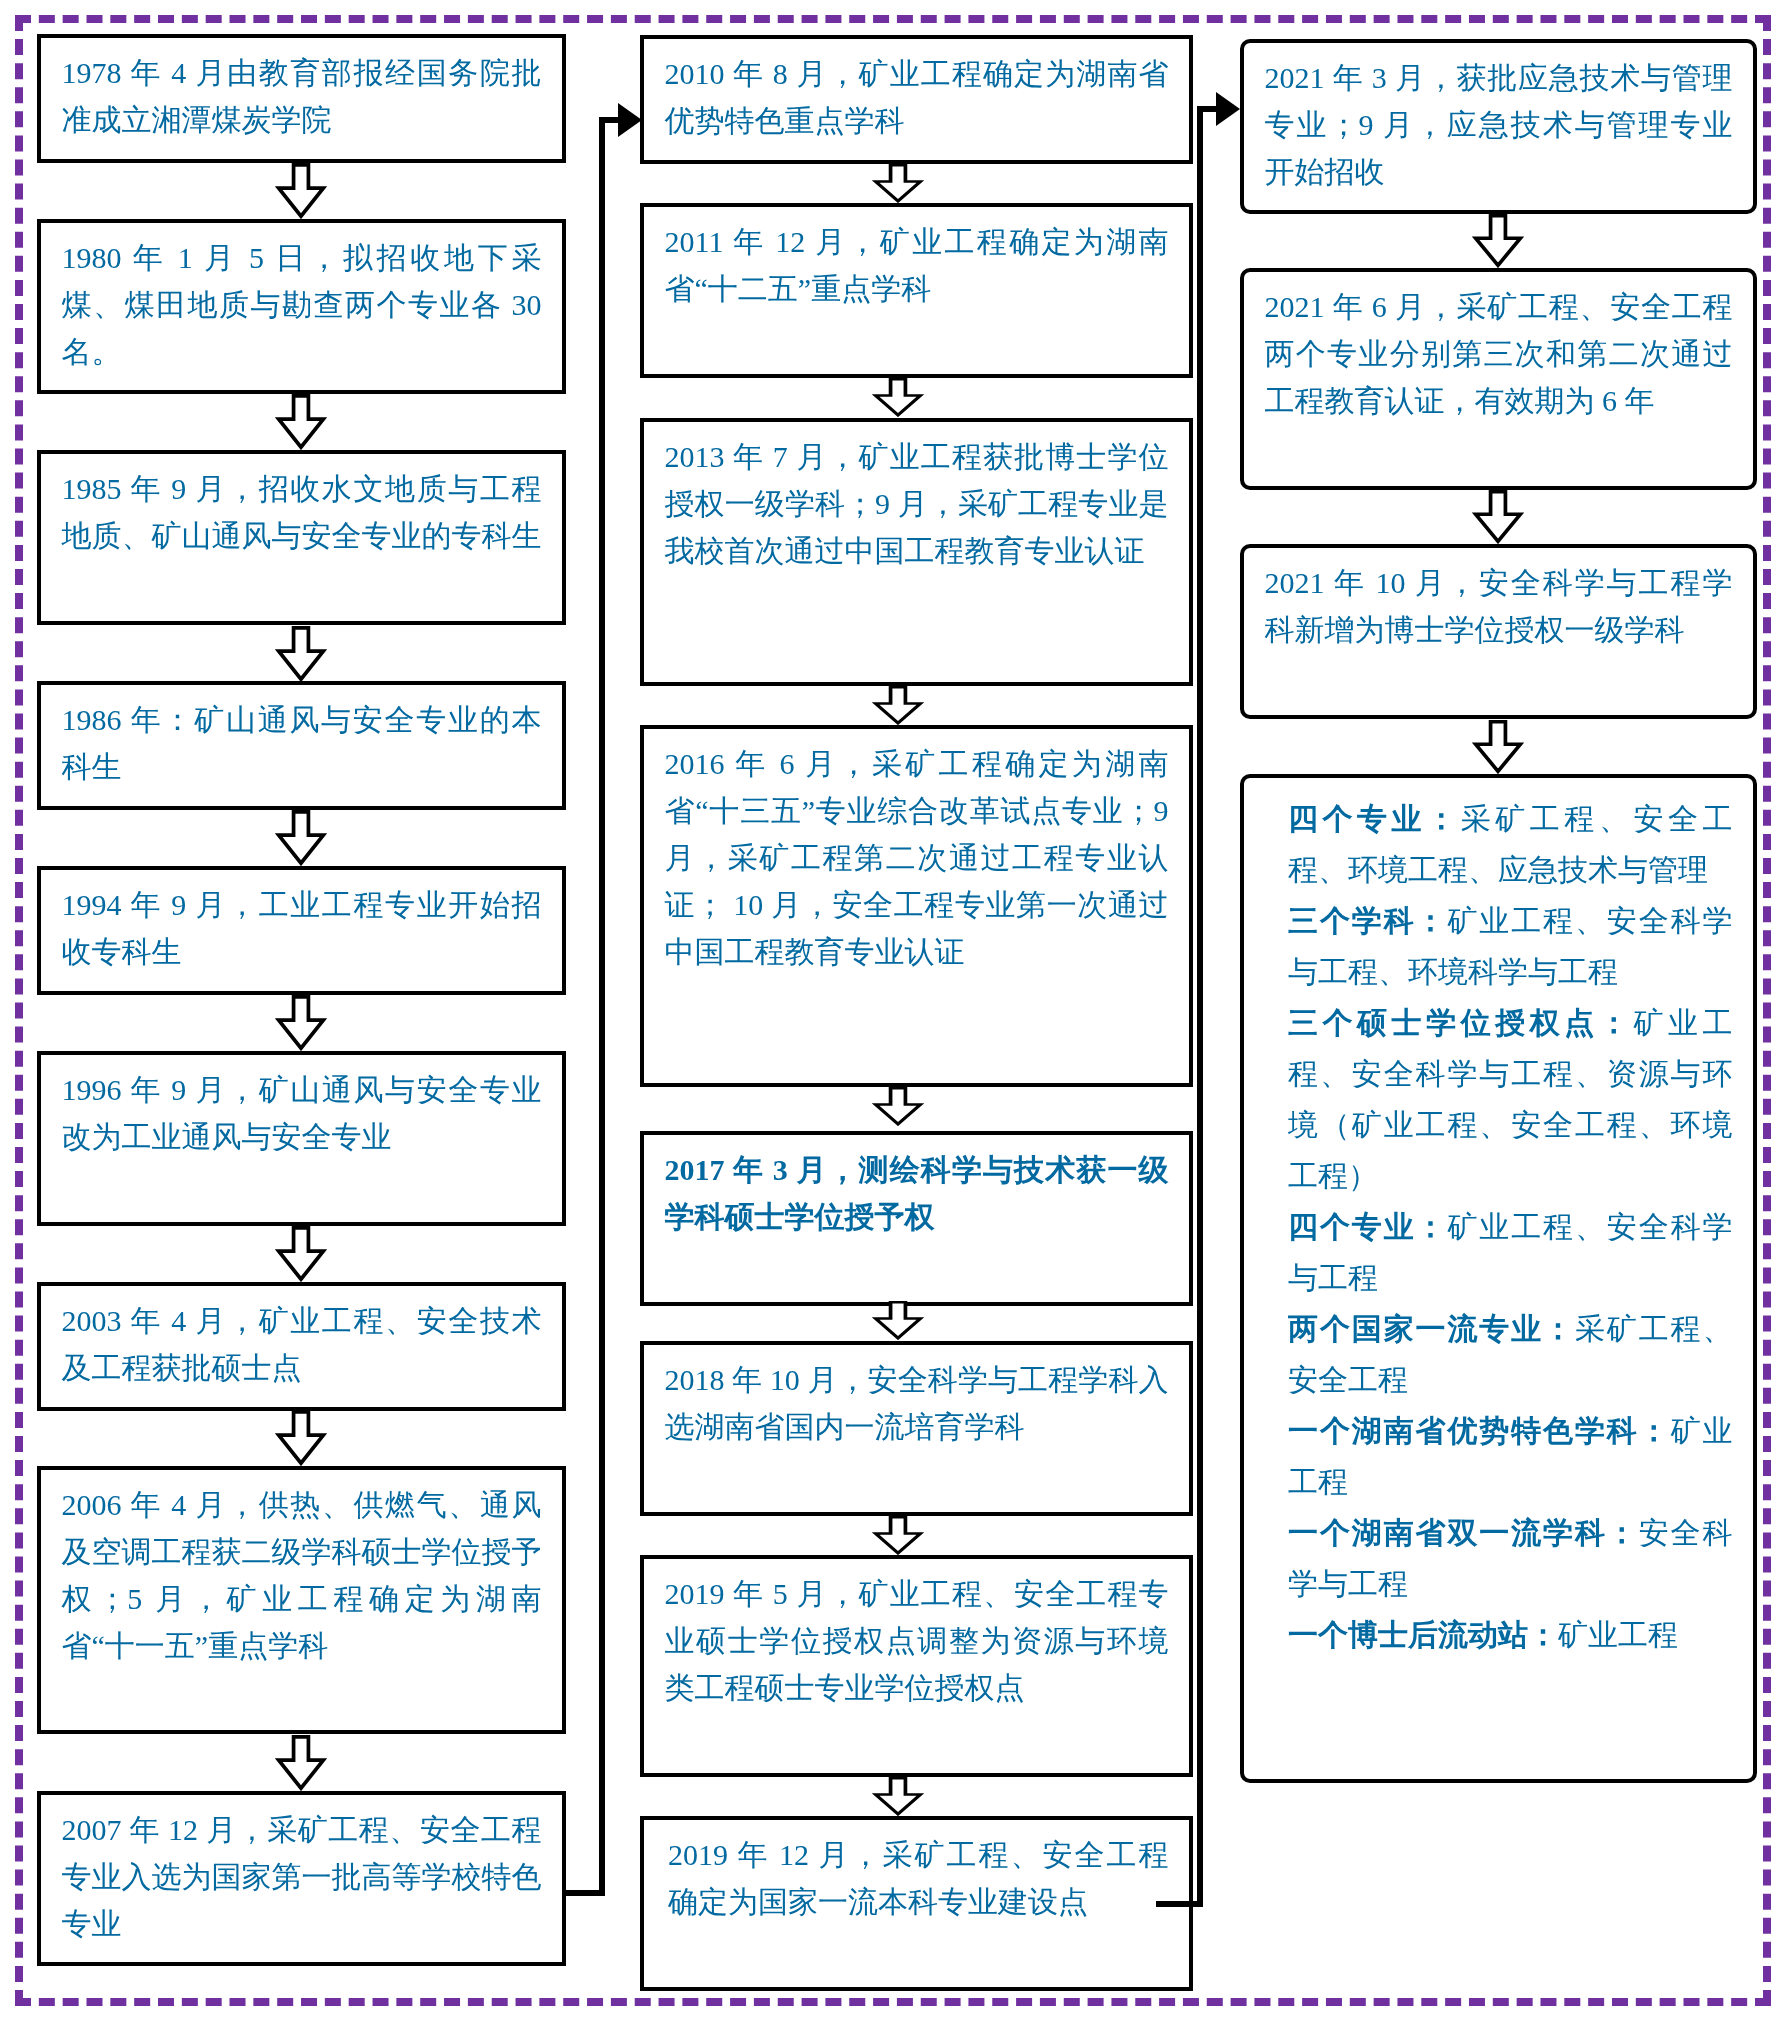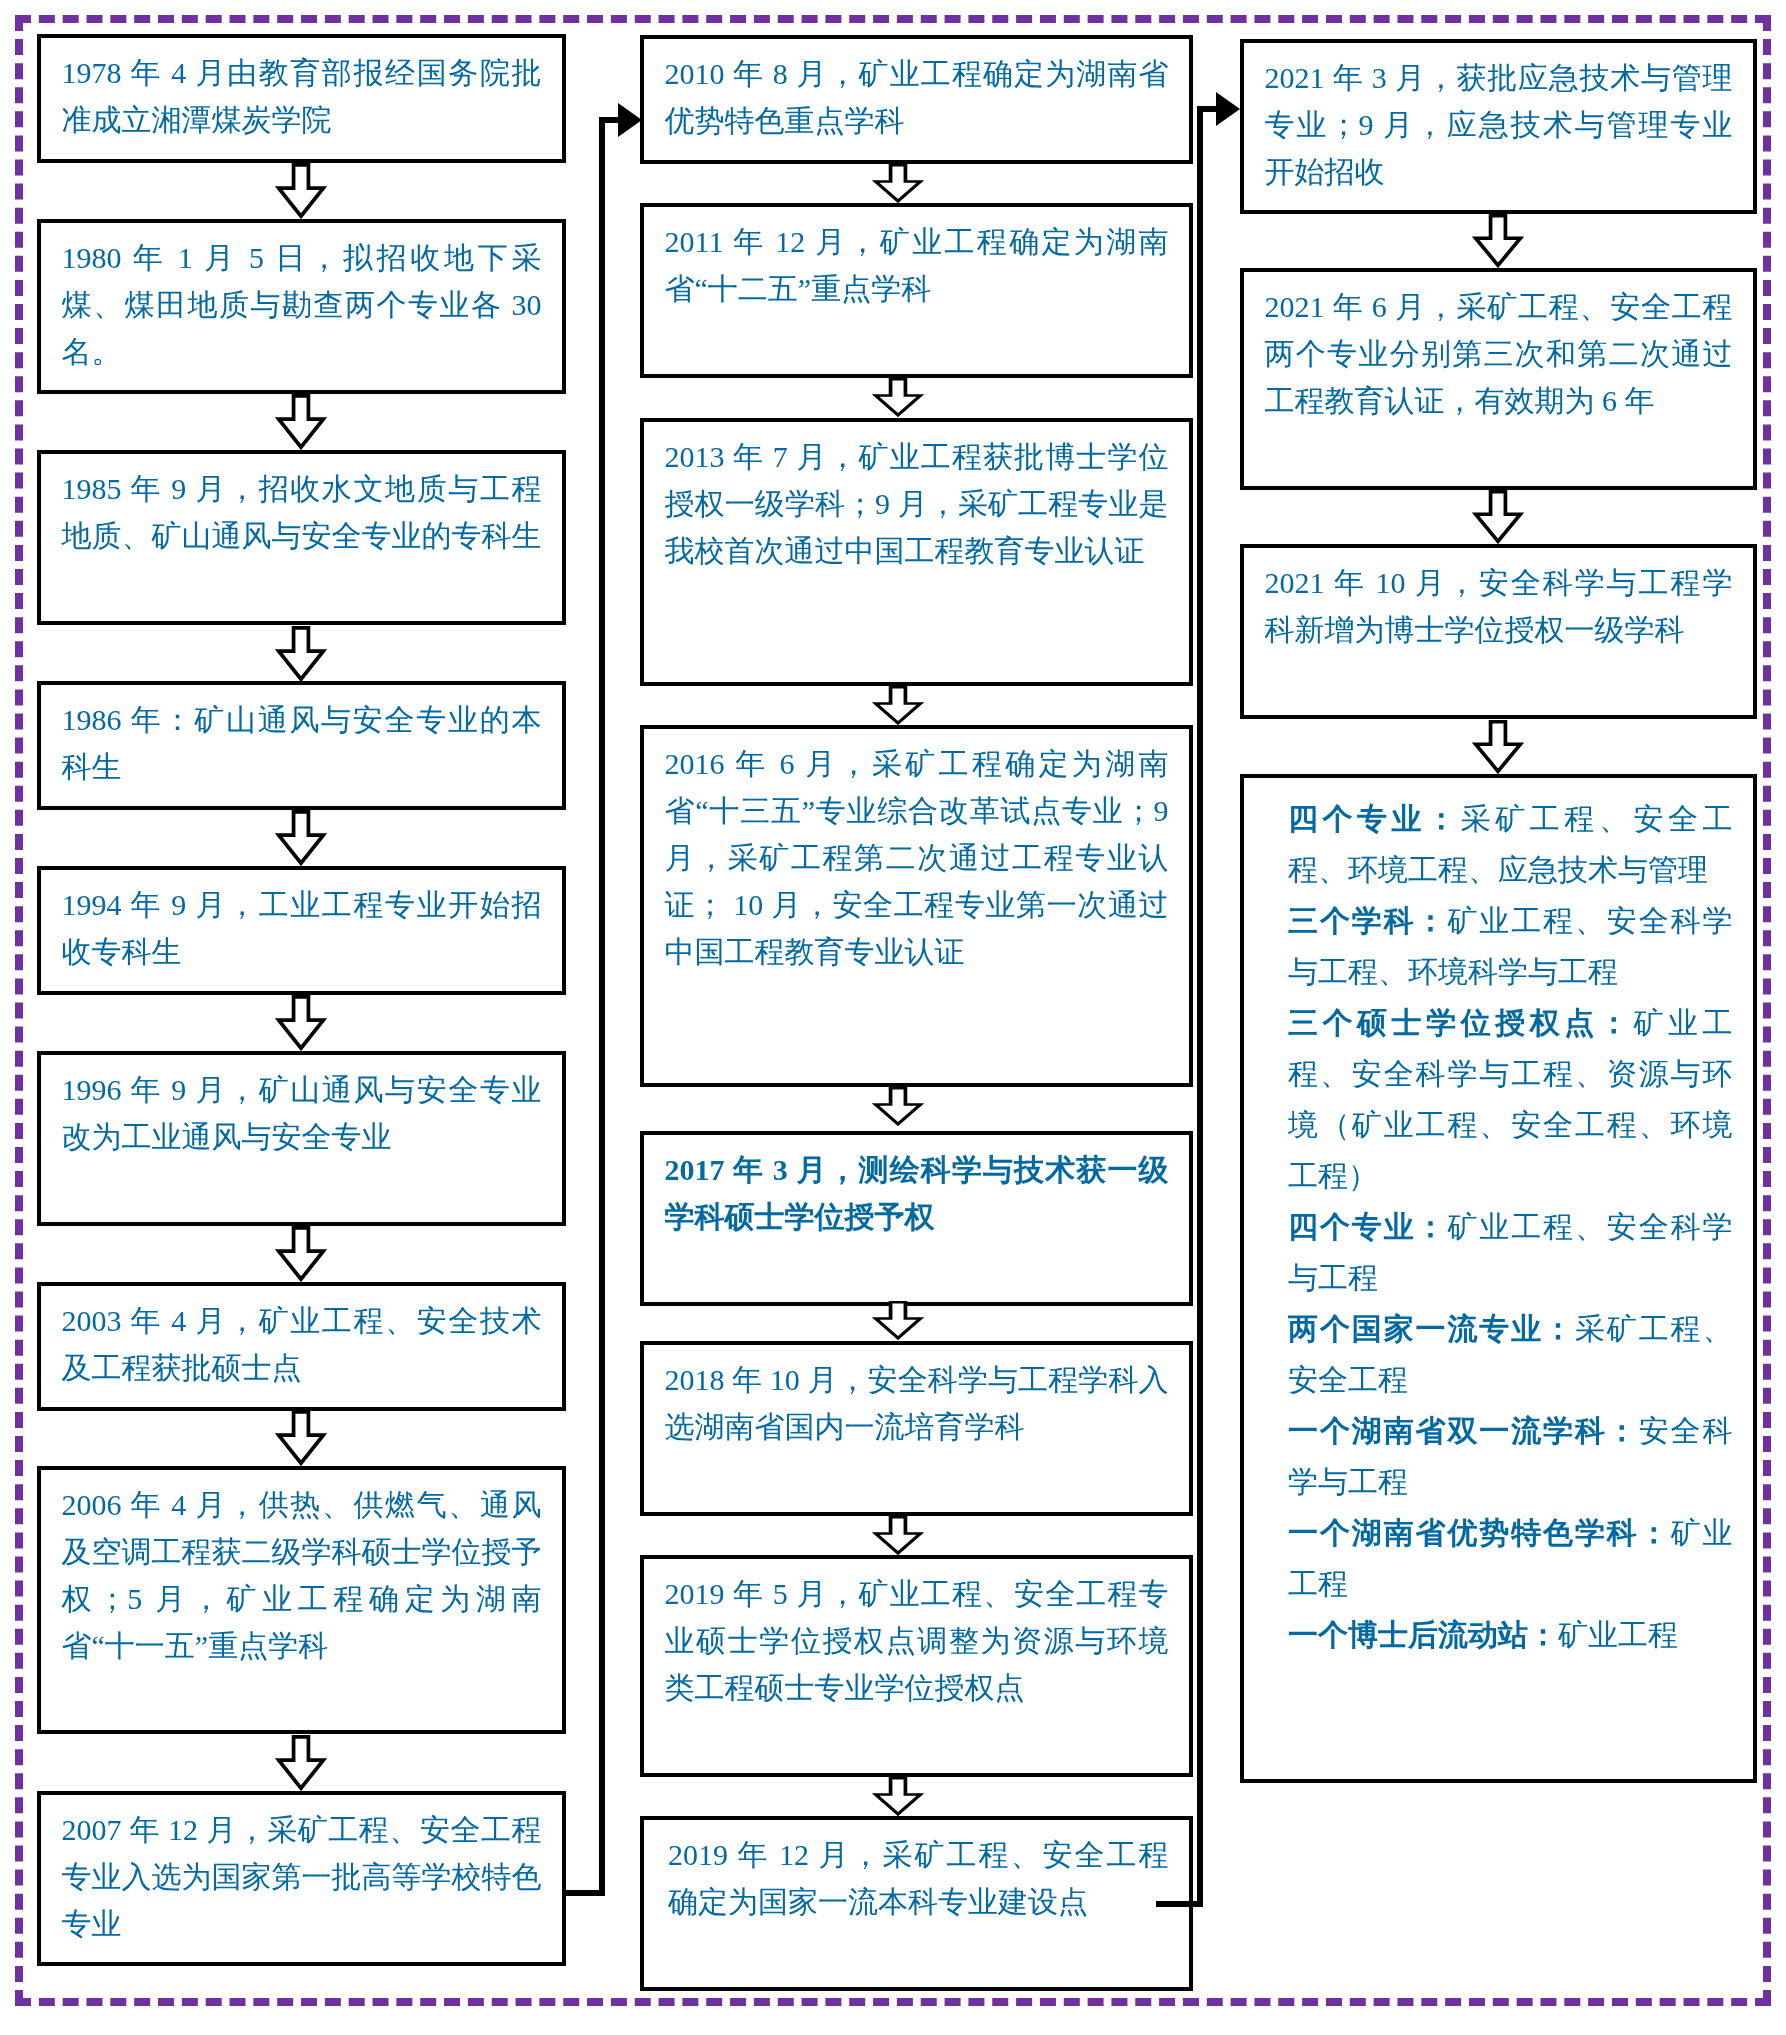--- a/index.html
+++ b/index.html
@@ -30,21 +30,21 @@
     padding: 11.2px 20.5px 13px 20.5px;
     font-size: 30px;
     line-height: 47px;
     color: #0369a1;
     text-align: justify;
     text-align-last: left;
     overflow: hidden;
   }
   .col-left  { left: 37px;   width: 529px; }
   .col-mid   { left: 640px;  width: 553px; }
-  .col-right { left: 1240px; width: 517px; }
+  .col-right { left: 1240px; width: 517px; border-radius: 10px; }
 
   .summary {
     line-height: 51px;
     padding-top: 15px;
   }
   .summary .sum-item b {
     font-family: "Liberation Sans", "DejaVu Sans", sans-serif;
     font-weight: bold;
   }
   .down-arrow { position: absolute; }
@@ -136,22 +136,22 @@
   <div class="box col-right" style="top:39px;height:175px;">2021 年 3 月，获批应急技术与管理专业；9 月，应急技术与管理专业开始招收</div>
   <div class="box col-right" style="top:268px;height:222px;">2021 年 6 月，采矿工程、安全工程两个专业分别第三次和第二次通过工程教育认证，有效期为 6 年</div>
   <div class="box col-right" style="top:544px;height:175px;">2021 年 10 月，安全科学与工程学科新增为博士学位授权一级学科</div>
 
   <div class="box col-right summary" style="top:774px;height:1009px;padding-left:44px;">
     <div class="sum-item"><b>四个专业：</b><span>采矿工程、安全工程、环境工程、应急技术与管理</span></div>
     <div class="sum-item"><b>三个学科：</b><span>矿业工程、安全科学与工程、环境科学与工程</span></div>
     <div class="sum-item"><b>三个硕士学位授权点：</b><span>矿业工程、安全科学与工程、资源与环境（矿业工程、安全工程、环境工程）</span></div>
     <div class="sum-item"><b>四个专业：</b><span>矿业工程、安全科学与工程</span></div>
     <div class="sum-item"><b>两个国家一流专业：</b><span>采矿工程、安全工程</span></div>
+    <div class="sum-item"><b>一个湖南省优势特色学科：</b><span>矿业工程</span></div>
     <div class="sum-item"><b>一个湖南省双一流学科：</b><span>安全科学与工程</span></div>
-    <div class="sum-item"><b>一个湖南省优势特色学科：</b><span>矿业工程</span></div>
     <div class="sum-item"><b>一个博士后流动站：</b><span>矿业工程</span></div>
   </div>
 
   <svg class="down-arrow" style="left:1472px;top:214px;width:52px;height:54px" viewBox="0 0 56 60" preserveAspectRatio="none">
       <polygon points="20,2 36,2 36,27 52,27 28,57 4,27 20,27" fill="#ffffff" stroke="#000000" stroke-width="4"></polygon>
     </svg>
   <svg class="down-arrow" style="left:1472px;top:490px;width:52px;height:54px" viewBox="0 0 56 60" preserveAspectRatio="none">
       <polygon points="20,2 36,2 36,27 52,27 28,57 4,27 20,27" fill="#ffffff" stroke="#000000" stroke-width="4"></polygon>
     </svg>
   <svg class="down-arrow" style="left:1472px;top:720px;width:52px;height:54px" viewBox="0 0 56 60" preserveAspectRatio="none">

